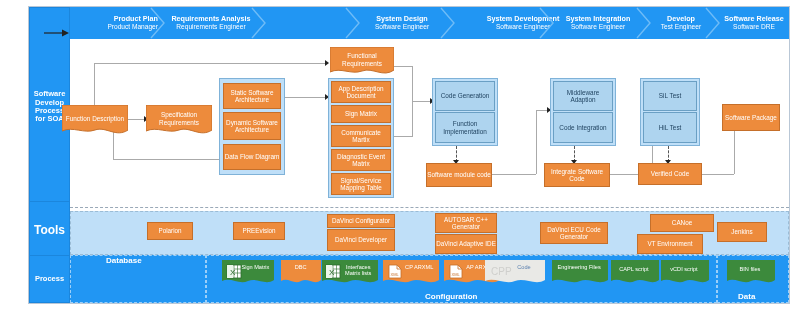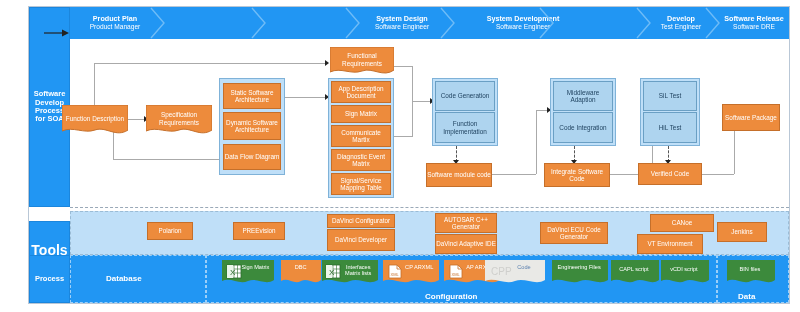--- a/index.html
+++ b/index.html
@@ -4,21 +4,21 @@
 <style>
   html,body{margin:0;padding:0;background:#ffffff;}
   body{font-family:"Liberation Sans","DejaVu Sans",sans-serif;}
   #root{position:relative;width:800px;height:312px;overflow:hidden;background:#fff;}
 
   .frame{position:absolute;left:28px;top:6px;width:762px;height:298px;border:1px solid #b9c7d6;background:#fff;box-sizing:border-box;}
 
   
   .rail{position:absolute;background:#2196f3;color:#fff;font-weight:bold;display:flex;align-items:center;justify-content:center;text-align:center;line-height:1.12;box-sizing:border-box;border:1px solid #1b86dd;}
   .rail-soa{left:29px;top:7px;width:41px;height:200px;font-size:7.5px;}
-  .rail-tools{left:29px;top:221px;width:41px;height:60px;font-size:14px;}
+  .rail-tools{left:29px;top:201px;width:41px;height:60px;font-size:12px;}
   .rail-process{left:29px;top:255px;width:41px;height:48px;font-size:7.5px;}
 
   
   .hdrband{position:absolute;left:70px;top:7px;width:719px;height:32px;background:#2196f3;}
   .chev{position:absolute;top:7px;height:32px;box-sizing:border-box;color:#fff;display:flex;flex-direction:column;align-items:center;justify-content:center;text-align:center;line-height:1.15;}
   .chev .t1{font-size:7.2px;font-weight:bold;}
   .chev .t2{font-size:6.6px;font-weight:normal;}
   .chevsep{position:absolute;top:7px;width:16px;height:32px;}
   .chevsep svg{display:block;}
 
@@ -71,30 +71,34 @@
   <div class="rail rail-tools">Tools</div>
   <div class="rail rail-process">Process</div>
 
   <div class="hdrband"></div>
 
   <svg class="inarrow" viewBox="0 0 26 10">
     <line x1="0" y1="5" x2="18" y2="5" stroke="#222" stroke-width="1.2"></line>
     <polygon points="18,1.6 25,5 18,8.4" fill="#222"></polygon>
   </svg>
 
-  <div class="chev" style="left:72px;width:86px;">
+  <div class="chev" style="left:72px;width:86px;align-items:flex-end;">
     <span class="t1">Product Plan</span>
     <span class="t2">Product Manager</span>
   </div>
   <div class="chevsep" style="left:150px;">
     <svg width="16" height="32" viewBox="0 0 16 32">
         <polyline points="1,1 14,16 1,31" fill="none" stroke="#6fbcf7" stroke-width="1.4"></polyline>
       </svg>
   </div>
 
+  <div class="chev" style="left:164px;width:94px;">
+    <span class="t1">Requirements Analysis</span>
+    <span class="t2">Requirements Engineer</span>
+  </div>
   <div class="chevsep" style="left:251px;">
     <svg width="16" height="32" viewBox="0 0 16 32">
         <polyline points="1,1 14,16 1,31" fill="none" stroke="#6fbcf7" stroke-width="1.4"></polyline>
       </svg>
   </div>
 
   <div class="chevsep" style="left:345px;">
     <svg width="16" height="32" viewBox="0 0 16 32">
         <polyline points="1,1 14,16 1,31" fill="none" stroke="#6fbcf7" stroke-width="1.4"></polyline>
       </svg>
@@ -113,20 +117,24 @@
   <div class="chev" style="left:476px;width:94px;">
     <span class="t1">System Development</span>
     <span class="t2">Software Engineer</span>
   </div>
   <div class="chevsep" style="left:539px;">
     <svg width="16" height="32" viewBox="0 0 16 32">
         <polyline points="1,1 14,16 1,31" fill="none" stroke="#6fbcf7" stroke-width="1.4"></polyline>
       </svg>
   </div>
 
+  <div class="chev" style="left:553px;width:90px;">
+    <span class="t1">System Integration</span>
+    <span class="t2">Software Engineer</span>
+  </div>
   <div class="chevsep" style="left:636px;">
     <svg width="16" height="32" viewBox="0 0 16 32">
         <polyline points="1,1 14,16 1,31" fill="none" stroke="#6fbcf7" stroke-width="1.4"></polyline>
       </svg>
   </div>
 
   <div class="chev" style="left:650px;width:62px;">
     <span class="t1">Develop</span>
     <span class="t2">Test Engineer</span>
   </div>
@@ -249,21 +257,21 @@
   <div class="tool" style="left:540px;top:222px;width:68px;height:22px;">DaVinci ECU Code Generator</div>
   <div class="tool" style="left:650px;top:214px;width:64px;height:18px;">CANoe</div>
   <div class="tool" style="left:637px;top:234px;width:66px;height:20px;">VT Environment</div>
   <div class="tool" style="left:717px;top:222px;width:50px;height:20px;">Jenkins</div>
 
   <div class="procband"></div>
   <div class="zone" style="left:70px;width:136px;"></div>
   <div class="zone" style="left:206px;width:511px;"></div>
   <div class="zone" style="left:717px;width:72px;"></div>
 
-  <div class="zonelabel" style="left:106px;top:274px;text-align:center;">Database</div>
+  <div class="zonelabel" style="left:106px;top:256px;text-align:center;">Database</div>
   <div class="zonelabel" style="left:425px;top:292px;">Configuration</div>
   <div class="zonelabel" style="left:738px;top:292px;">Data</div>
 
   <div class="chip" style="left:222px;top:260px;width:52px;">
     <svg width="52" height="26" viewBox="0 0 52 26">
         <path d="M0,0 H52 V20 C43,26 35,17 26,21 C17,25 9,17 0,21 Z" fill="#3c8a3c"></path>
       </svg>
     <svg width="16" height="16" viewBox="0 0 16 16" style="left:4px;top:4px;">
       <rect x="1" y="1" width="14" height="13" fill="#fff" stroke="#2c6b2c" stroke-width="0.8"></rect>
       <rect x="1" y="1" width="6" height="13" fill="#eaf5ea"></rect>

